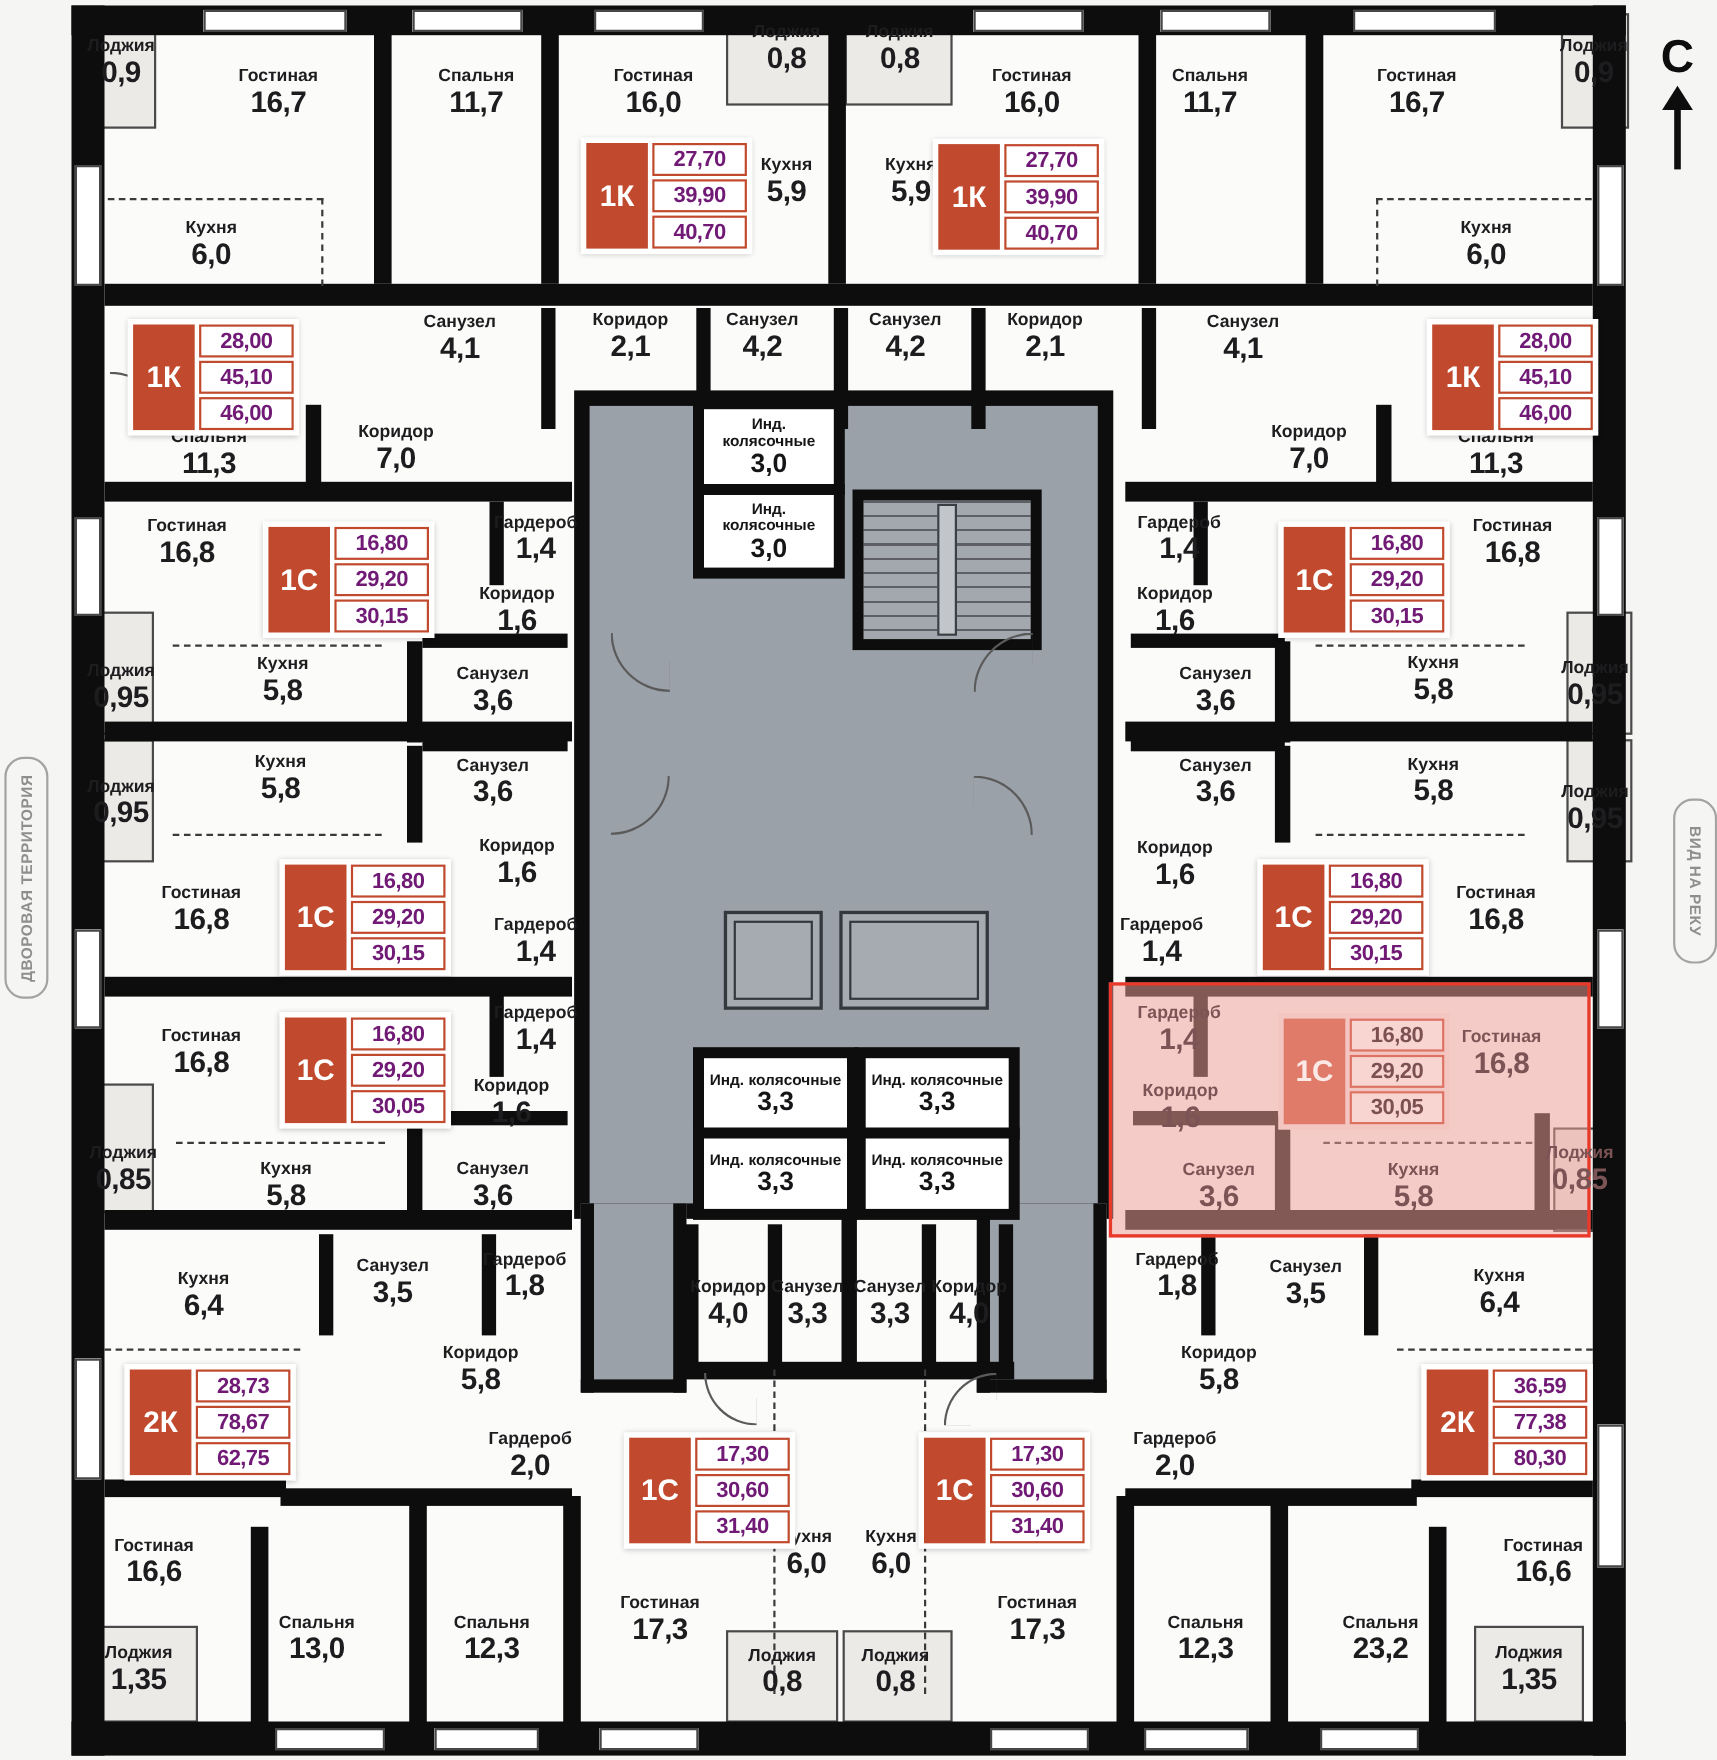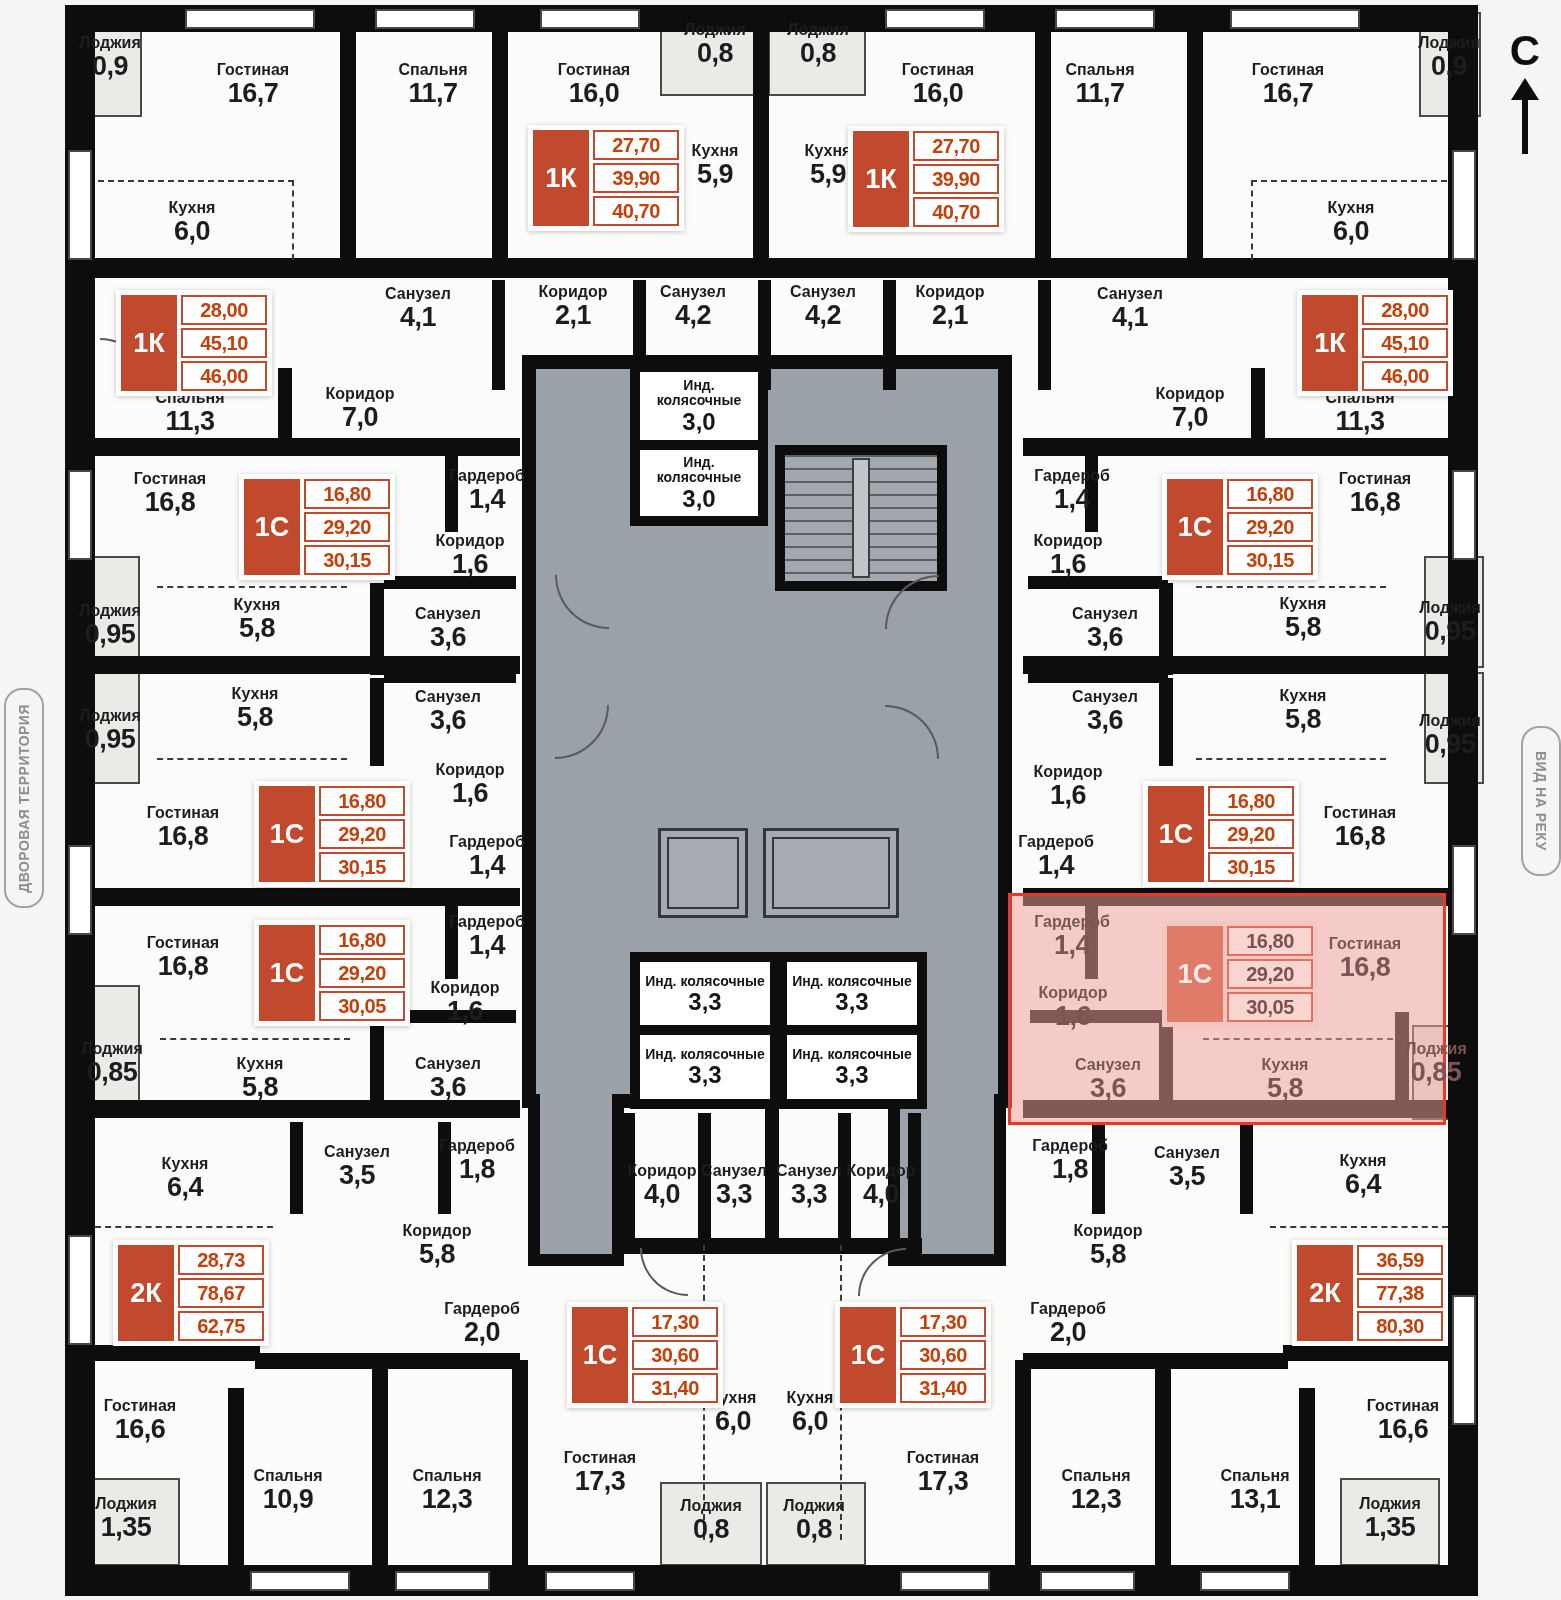--- a/index.html
+++ b/index.html
@@ -24,21 +24,21 @@
   .lift{position:absolute;background:#a6abb2;border:3px solid #33383d;z-index:2;box-sizing:border-box;}
   .lift .in{position:absolute;left:6px;top:6px;right:6px;bottom:6px;border:2px solid #33383d;}
   .room{position:absolute;transform:translate(-50%,-50%);text-align:center;z-index:4;white-space:nowrap;}
   .room .nm{display:block;font-size:16px;font-weight:700;color:#1d1d1f;line-height:1.15;}
   .room .ar{display:block;font-size:27px;font-weight:800;color:#1d1d1f;line-height:1.05;letter-spacing:-0.5px;}
   .room.hl .nm,.room.hl .ar{color:#7d5455;}
   .card{position:absolute;width:146px;height:96px;background:#fff;padding:5px;display:flex;gap:4px;box-sizing:content-box;
         box-shadow:0 1px 5px rgba(0,0,0,.22);z-index:4;cursor:pointer;}
   .card .tile{flex:0 0 56px;background:#c14a2e;color:#fff;display:flex;align-items:center;justify-content:center;font-size:27px;font-weight:800;}
   .card .vals{flex:1;display:flex;flex-direction:column;gap:3px;}
-  .card .vals .v{flex:1;border:2px solid #c14a2e;display:flex;align-items:center;justify-content:center;font-size:20px;font-weight:800;color:#c2410c;background:#fff;letter-spacing:-0.5px;}
+  .card .vals .v{flex:1;border:2px solid #c14a2e;display:flex;align-items:center;justify-content:center;font-size:20px;font-weight:800;color:#701a75;background:#fff;letter-spacing:-0.5px;}
   .card.hl{box-shadow:none;background:#f3c6c1;z-index:6;}
   .card.hl .tile{background:#e07a69;color:#fbe9e7;}
   .card.hl .vals .v{border-color:#dd7263;background:#f8d5d1;color:#7d5152;}
   #highlight{position:absolute;background:rgba(237,160,152,0.52);border:3px solid #e8392b;box-sizing:border-box;z-index:5;cursor:pointer;}
   .hl-label{z-index:6;}
   .pill{position:absolute;border:2px solid #a3a3a1;border-radius:18px;display:flex;align-items:center;justify-content:center;z-index:7;background:transparent;}
   .pill span{font-size:14px;font-weight:700;color:#8e8e8c;letter-spacing:0.5px;white-space:nowrap;}
   .pill-left{left:4px;top:688px;width:36px;height:216px;}
   .pill-left span{writing-mode:vertical-rl;transform:rotate(180deg);}
   .pill-right{left:1521px;top:726px;width:36px;height:146px;}
@@ -529,21 +529,21 @@
     <div class="room" style="left: 733px; top: 1412px; width: auto; height: auto;">
       <span class="nm">Кухня</span>
       <span class="ar">6,0</span>
     </div>
     <div class="room" style="left: 810px; top: 1412px; width: auto; height: auto;">
       <span class="nm">Кухня</span>
       <span class="ar">6,0</span>
     </div>
     <div class="room" style="left: 288px; top: 1490px; width: auto; height: auto;">
       <span class="nm">Спальня</span>
-      <span class="ar">10,9</span>
+      <span class="ar">13,0</span>
     </div>
     <div class="room" style="left: 447px; top: 1490px; width: auto; height: auto;">
       <span class="nm">Спальня</span>
       <span class="ar">12,3</span>
     </div>
     <div class="room" style="left: 600px; top: 1472px; width: auto; height: auto;">
       <span class="nm">Гостиная</span>
       <span class="ar">17,3</span>
     </div>
     <div class="room" style="left: 711px; top: 1520px; width: auto; height: auto;">
@@ -557,21 +557,21 @@
     <div class="room" style="left: 943px; top: 1472px; width: auto; height: auto;">
       <span class="nm">Гостиная</span>
       <span class="ar">17,3</span>
     </div>
     <div class="room" style="left: 1096px; top: 1490px; width: auto; height: auto;">
       <span class="nm">Спальня</span>
       <span class="ar">12,3</span>
     </div>
     <div class="room" style="left: 1255px; top: 1490px; width: auto; height: auto;">
       <span class="nm">Спальня</span>
-      <span class="ar">13,1</span>
+      <span class="ar">23,2</span>
     </div>
     <div class="room" style="left: 126px; top: 1518px; width: auto; height: auto;">
       <span class="nm">Лоджия</span>
       <span class="ar">1,35</span>
     </div>
     <div class="room" style="left: 1390px; top: 1518px; width: auto; height: auto;">
       <span class="nm">Лоджия</span>
       <span class="ar">1,35</span>
     </div>
     <div class="card" style="left: 528px; top: 125px; width: 146px; height: 96px;">

